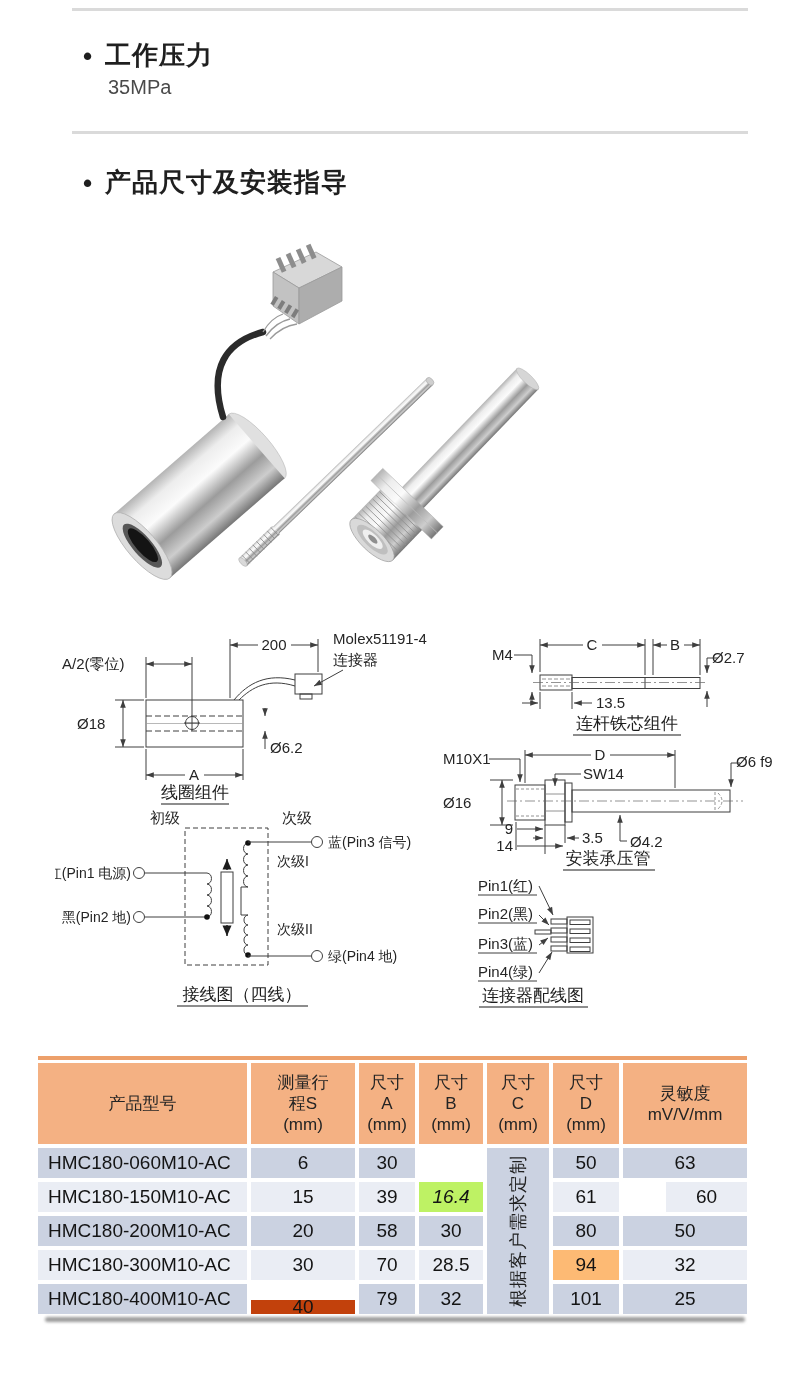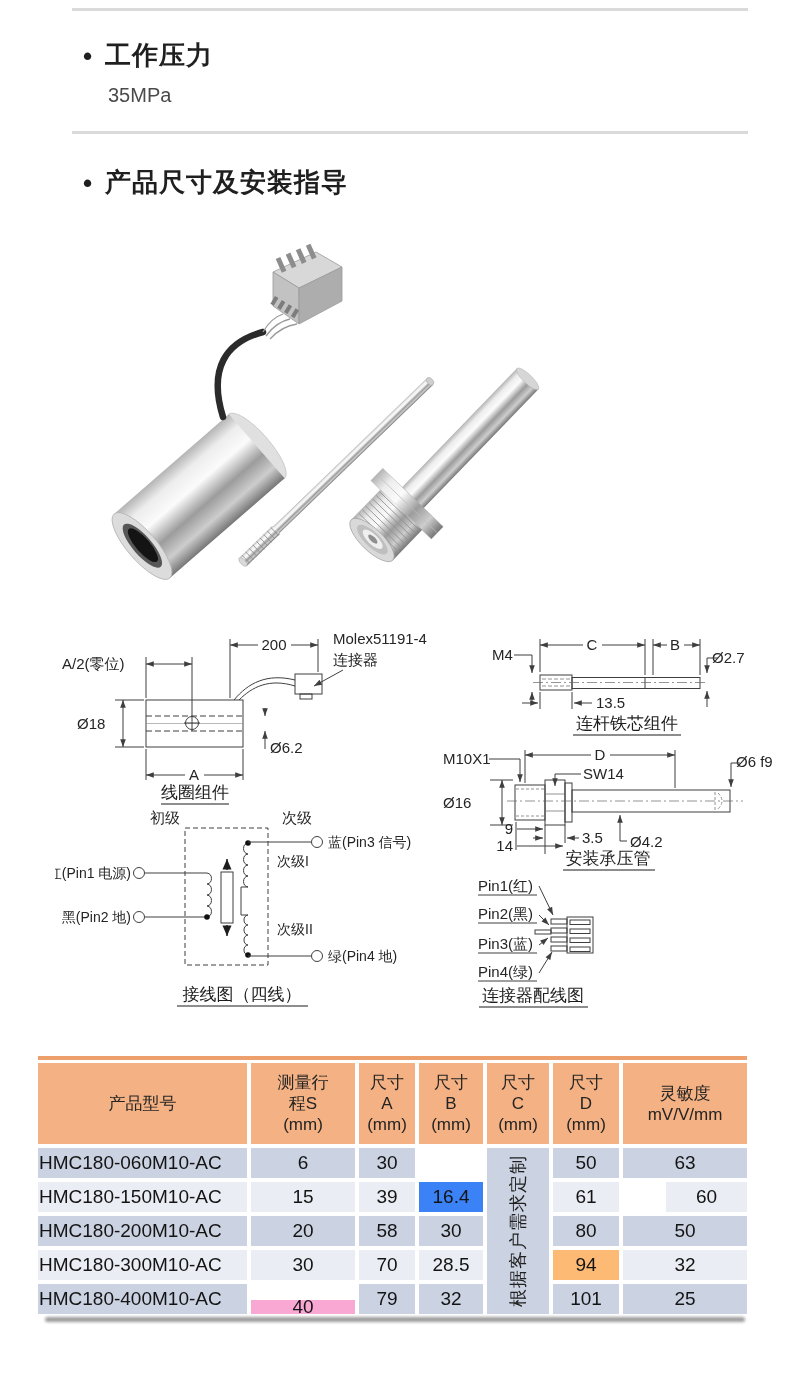--- a/index.html
+++ b/index.html
@@ -19,36 +19,36 @@
   .dln{stroke:#3f3f3f;stroke-width:1;fill:none;}
   .thin{stroke:#777;stroke-width:0.8;fill:none;}
   
   .spec{position:absolute;left:38px;top:1056px;width:709px;}
   .spec-accent{height:3.5px;margin-bottom:3.5px;}
   .spec-grid{display:grid;grid-template-columns:209px 104px 56px 64px 62px 66px 124px;
     grid-template-rows:81px repeat(5,30px);gap:4px 4px;}
   .hcell{display:flex;flex-direction:column;align-items:center;justify-content:center;
     font-size:17px;line-height:21px;color:#242424;text-align:center;}
   .cell{display:flex;align-items:center;justify-content:center;font-size:19px;color:#141414;}
-  .cell.model{justify-content:flex-start;padding-left:1px;font-size:19px;letter-spacing:0px;}
+  .cell.model{justify-content:flex-start;padding-left:10px;font-size:19px;letter-spacing:0px;}
   .cnote{display:flex;align-items:center;justify-content:center;overflow:hidden;}
   .vtext{transform:rotate(-90deg);white-space:nowrap;font-size:18px;color:#202020;letter-spacing:1px;}
   .spec-shadow{position:absolute;left:45px;top:1317px;width:700px;height:5px;background:#9b9b9b;
     filter:blur(1.6px);border-radius:3px;}
 </style>
 </head>
 <body>
 
 <div class="rule" style="top:8px;"></div>
 
 <div class="sec-head" style="top:38px;">
   <span class="bullet">•</span>
   <span>工作压力</span>
 </div>
-<div class="sec-value" style="top:84px;">35MPa</div>
+<div class="sec-value" style="top:76px;">35MPa</div>
 
 <div class="rule" style="top:131px;"></div>
 
 <div class="sec-head" style="top:165px;">
   <span class="bullet">•</span>
   <span>产品尺寸及安装指导</span>
 </div>
 
 <svg style="position:absolute;left:80px;top:240px;" width="490" height="360" viewBox="0 0 490 360">
   <defs>
@@ -399,39 +399,39 @@
     <div class="cell model" style="background: rgb(203, 210, 225);">HMC180-060M10-AC</div>
     <div class="cell" style="background: rgb(203, 210, 225);">6</div>
     <div class="cell" style="background: rgb(203, 210, 225);">30</div>
     <div class="cell" style="background: rgb(203, 210, 225); margin-top: 43px;">16</div>
     <div class="cell" style="background: rgb(203, 210, 225);">50</div>
     <div class="cell" style="background: rgb(203, 210, 225);">63</div>
 
     <div class="cell model" style="background: rgb(234, 237, 244);">HMC180-150M10-AC</div>
     <div class="cell" style="background: rgb(234, 237, 244);">15</div>
     <div class="cell" style="background: rgb(234, 237, 244);">39</div>
-    <div class="cell" style="background: #3b82f6;">16.4</div>
+    <div class="cell" style="background: #bef264; font-style: italic;">16.4</div>
     <div class="cell" style="background: rgb(234, 237, 244);">61</div>
     <div class="cell" style="background: rgb(234, 237, 244); margin-left: 43px;">60</div>
 
     <div class="cell model" style="background: rgb(203, 210, 225);">HMC180-200M10-AC</div>
     <div class="cell" style="background: rgb(203, 210, 225);">20</div>
     <div class="cell" style="background: rgb(203, 210, 225);">58</div>
     <div class="cell" style="background: rgb(203, 210, 225);">30</div>
     <div class="cell" style="background: rgb(203, 210, 225);">80</div>
     <div class="cell" style="background: rgb(203, 210, 225);">50</div>
 
     <div class="cell model" style="background: rgb(234, 237, 244);">HMC180-300M10-AC</div>
     <div class="cell" style="background: rgb(234, 237, 244);">30</div>
     <div class="cell" style="background: rgb(234, 237, 244);">70</div>
     <div class="cell" style="background: rgb(234, 237, 244);">28.5</div>
     <div class="cell" style="background: #fdba74;">94</div>
     <div class="cell" style="background: rgb(234, 237, 244);">32</div>
 
     <div class="cell model" style="background: rgb(203, 210, 225);">HMC180-400M10-AC</div>
-    <div class="cell" style="background: #f9a8d4; margin-top: 16px;">40</div>
+    <div class="cell" style="background: #c2410c; margin-top: 16px;">40</div>
     <div class="cell" style="background: rgb(203, 210, 225);">79</div>
     <div class="cell" style="background: rgb(203, 210, 225);">32</div>
     <div class="cell" style="background: rgb(203, 210, 225);">101</div>
     <div class="cell" style="background: rgb(203, 210, 225);">25</div>
   </div>
 </div>
 <div class="spec-shadow"></div>
 
 </body></html>

